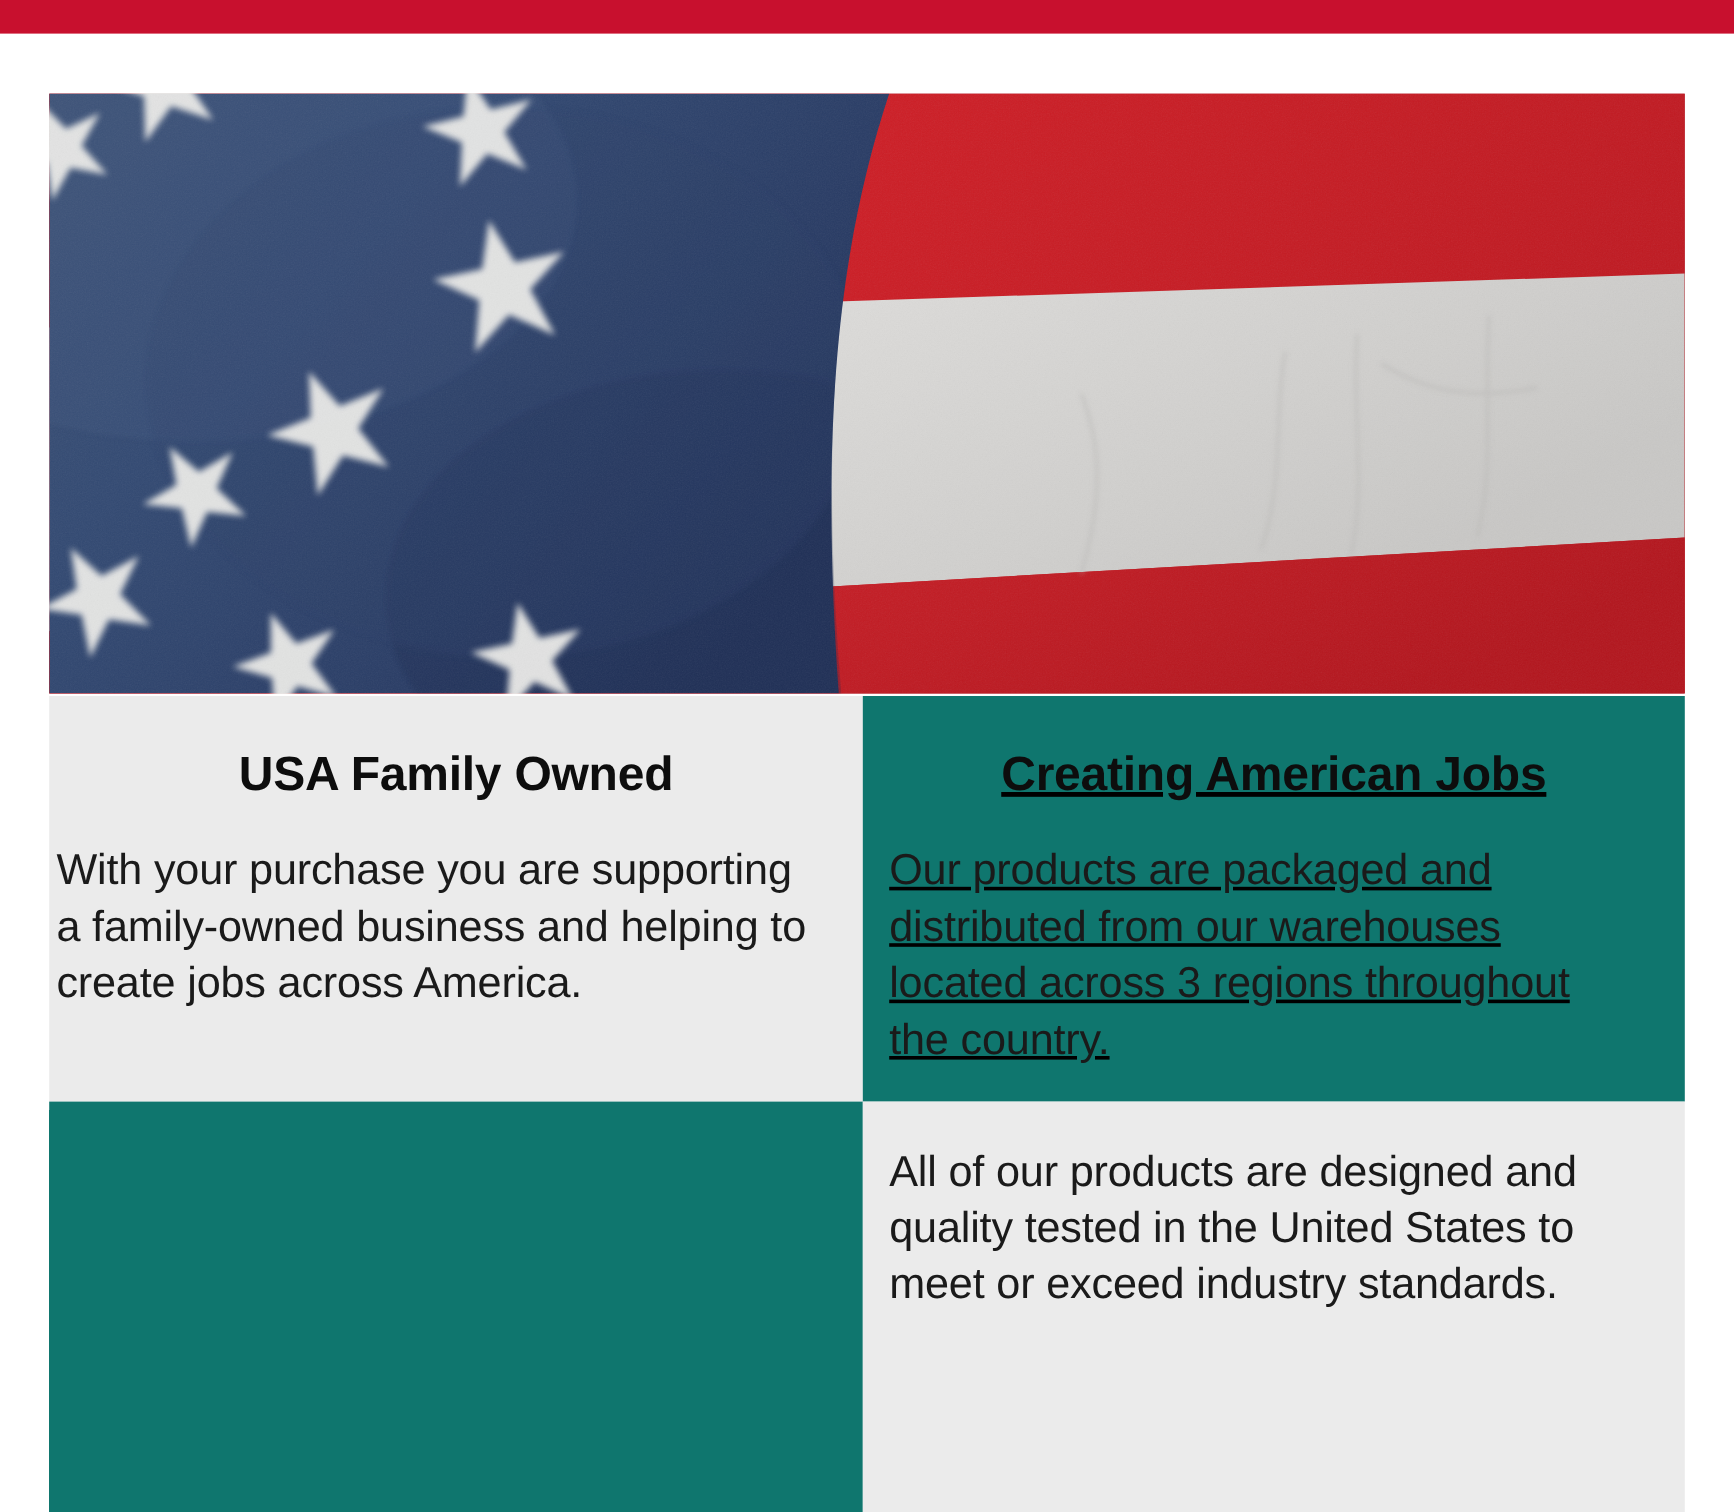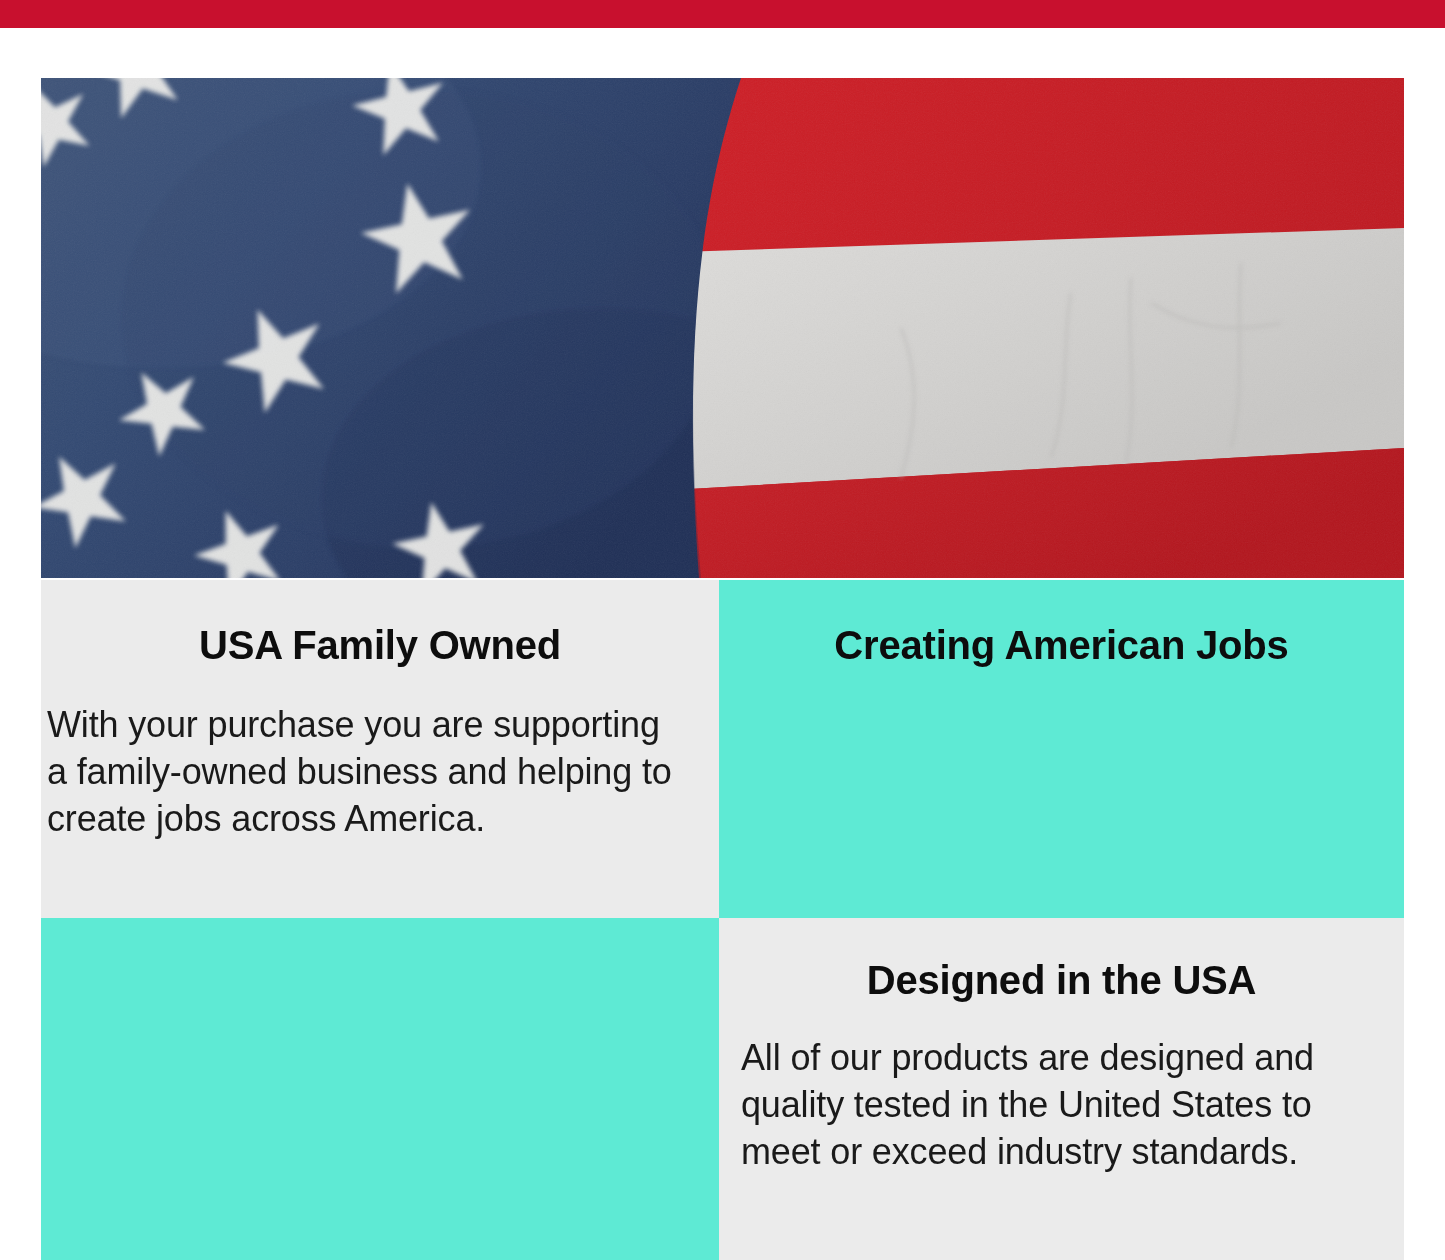--- a/index.html
+++ b/index.html
@@ -56,21 +56,21 @@
     grid-template-rows: 338px 342px;
   }
 
   .cell {
     position: relative;
     padding: 0;
     box-sizing: border-box;
     overflow: hidden;
   }
   .cell.light { background: #ebebeb; }
-  .cell.dark  { background: #5eead4; }
+  .cell.dark  { background: #0f766e; text-decoration: underline; }
 
   .cell-title {
     text-align: center;
     font-family: "Liberation Sans Narrow", "Liberation Sans", sans-serif;
     font-weight: bold;
     font-size: 40px;
     line-height: 1;
     color: #0d0d0d;
     letter-spacing: -0.2px;
     margin: 0;
@@ -208,24 +208,24 @@
 
   <div class="grid">
 
     <div class="cell light c1">
       <div class="cell-title">USA Family Owned</div>
       <div class="cell-body">With your purchase you are supporting a family-owned business and helping to create jobs across America.</div>
     </div>
 
     <div class="cell dark c2">
       <div class="cell-title">Creating American Jobs</div>
+      <div class="cell-body">Our products are packaged and distributed from our warehouses located across 3 regions throughout the country.</div>
     </div>
 
     <div class="cell dark c3">
     </div>
 
     <div class="cell light c4">
-      <div class="cell-title">Designed in the USA</div>
       <div class="cell-body">All of our products are designed and quality tested in the United States to meet or exceed industry standards.</div>
     </div>
 
   </div>
 </div>
 
 </body></html>

